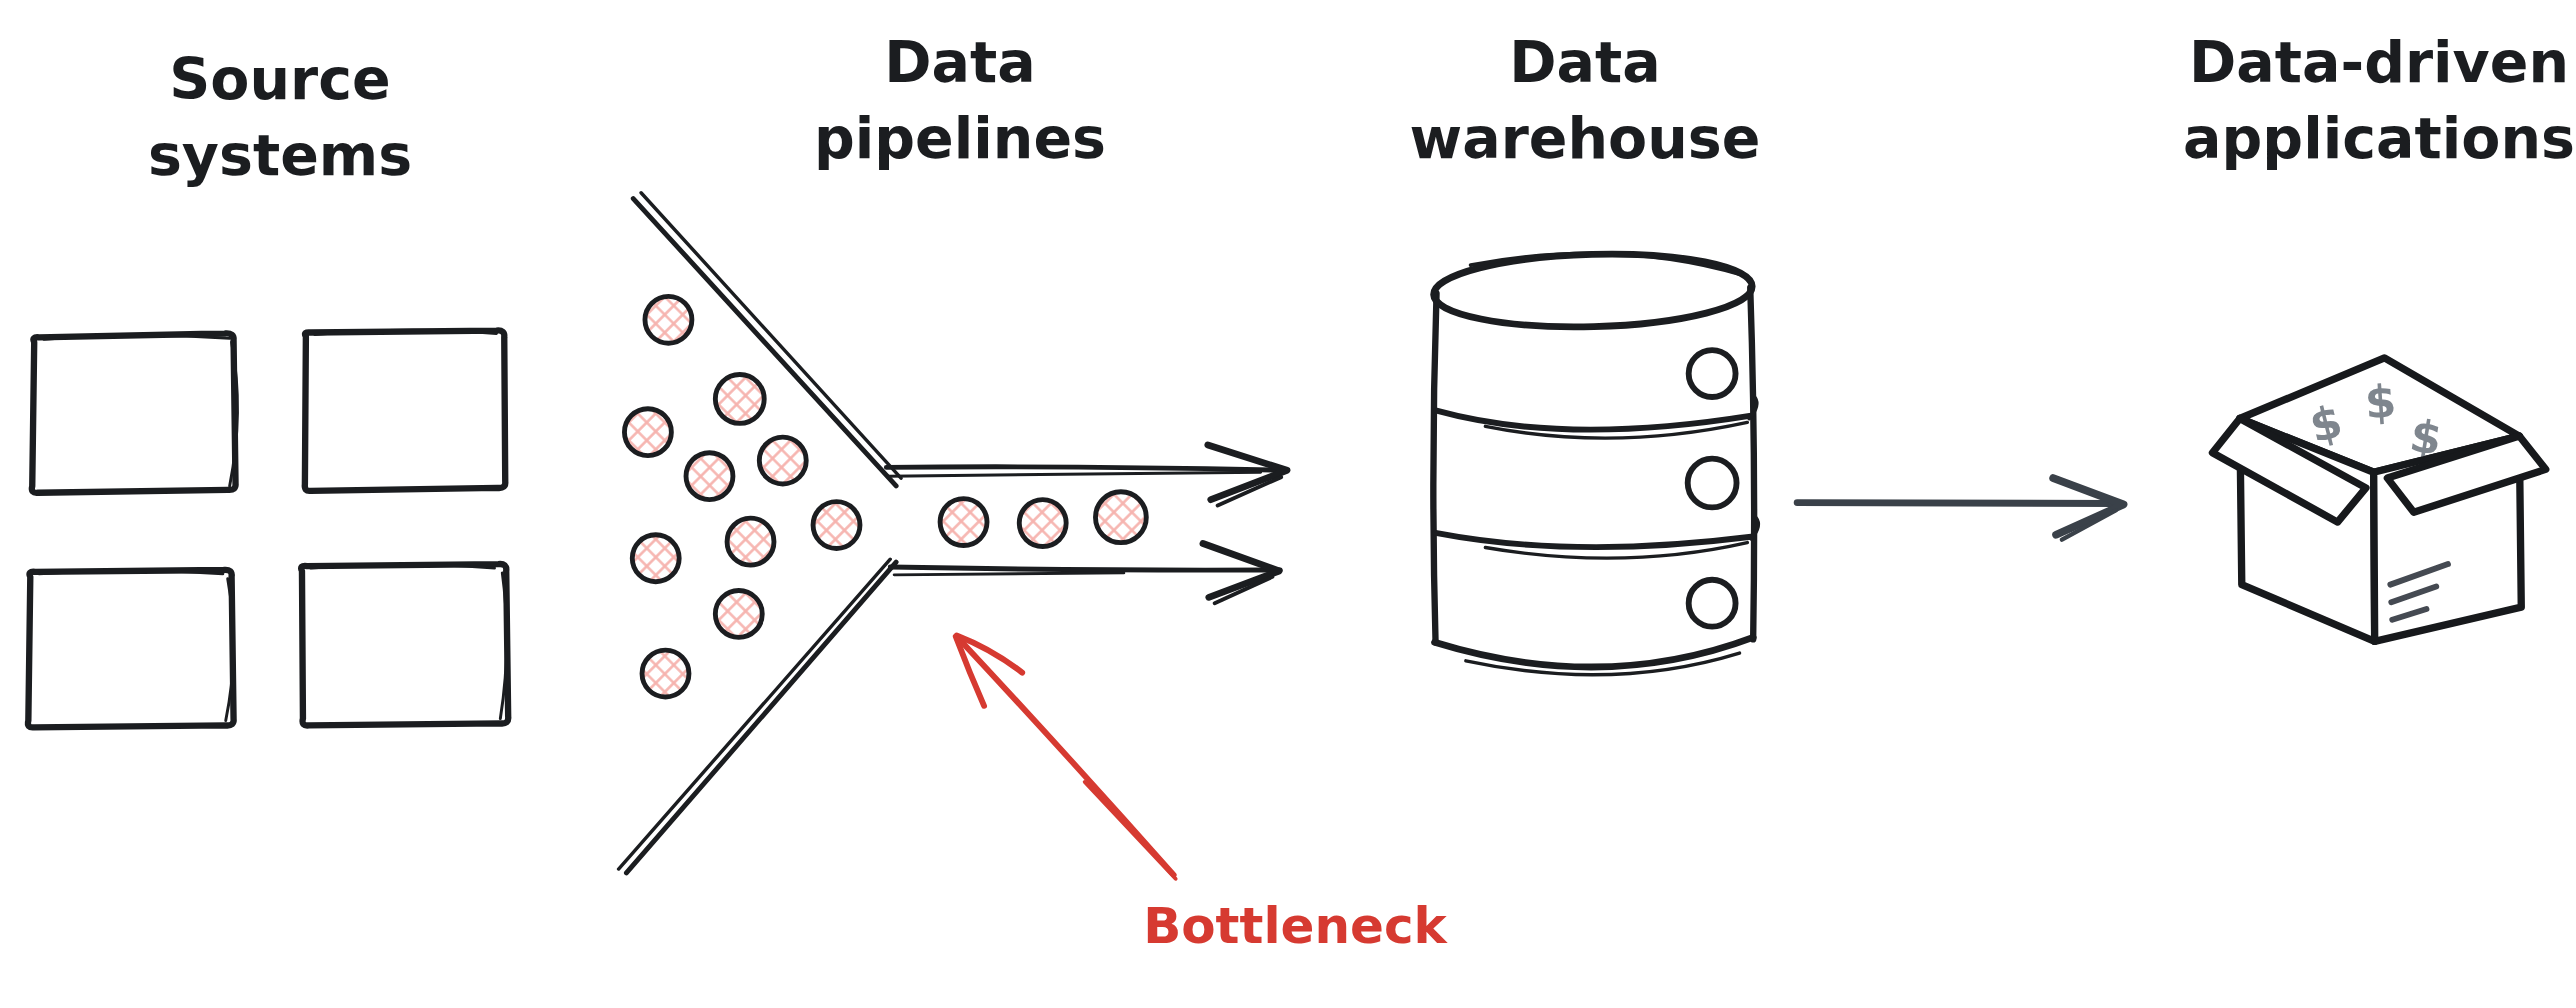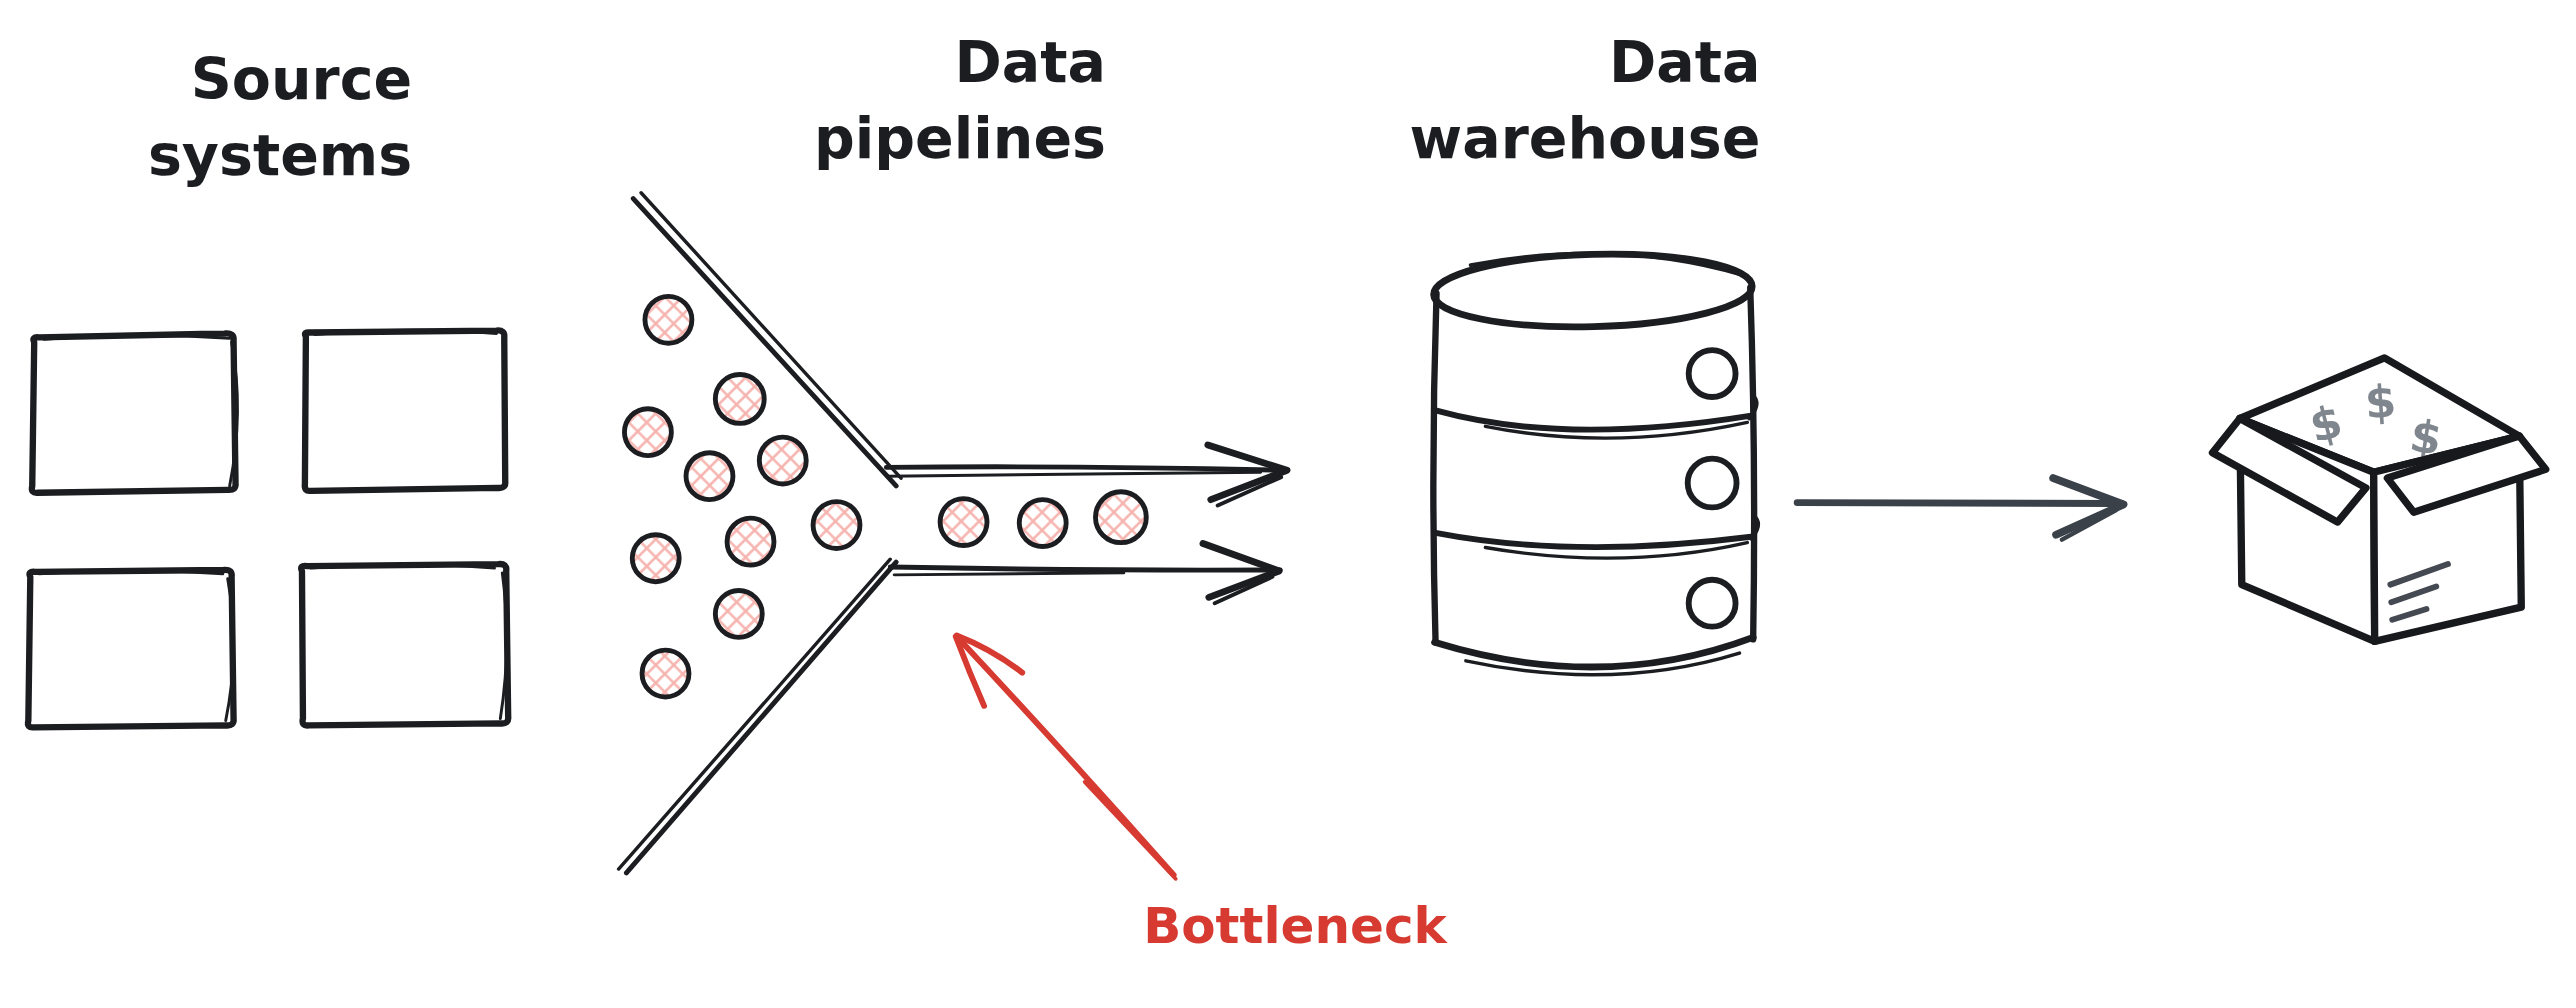--- a/index.html
+++ b/index.html
@@ -5,21 +5,21 @@
   html,body{margin:0;padding:0;}
   body{
     width:2576px;height:1009px;background:#ffffff;
     font-family:"DejaVu Sans","Liberation Sans",sans-serif;
     position:relative;overflow:hidden;
   }
   .canvas{position:absolute;inset:0;}
   svg.scene{position:absolute;top:0;left:0;display:block;}
   .stage-label{
     position:absolute;transform:translateX(-50%);
-    text-align:right;white-space:pre-line;
+    text-align:center;white-space:pre-line;
     font-size:57px;line-height:1.34;font-weight:600;color:#1b1d20;
   }
   #label-source{left:280px;top:41px;}
   #label-pipelines{left:960px;top:23.5px;}
   #label-warehouse{left:1585px;top:23.5px;}
   #label-apps{left:2379px;top:23.5px;}
   .bottleneck-label{
     position:absolute;left:1295px;top:897px;transform:translateX(-50%);
     font-size:50px;font-weight:600;color:#d63a31;white-space:nowrap;
   }
@@ -143,17 +143,19 @@
       </g>
     </g>
   </svg>
 
   <div class="stage-label" id="label-source">Source
 systems</div>
   <div class="stage-label" id="label-pipelines">Data
 pipelines</div>
   <div class="stage-label" id="label-warehouse">Data
 warehouse</div>
+  <div class="stage-label" id="label-apps">Data-driven
+applications</div>
 
   <div class="bottleneck-label">Bottleneck</div>
 
 </div>
 
 
 </body></html>

